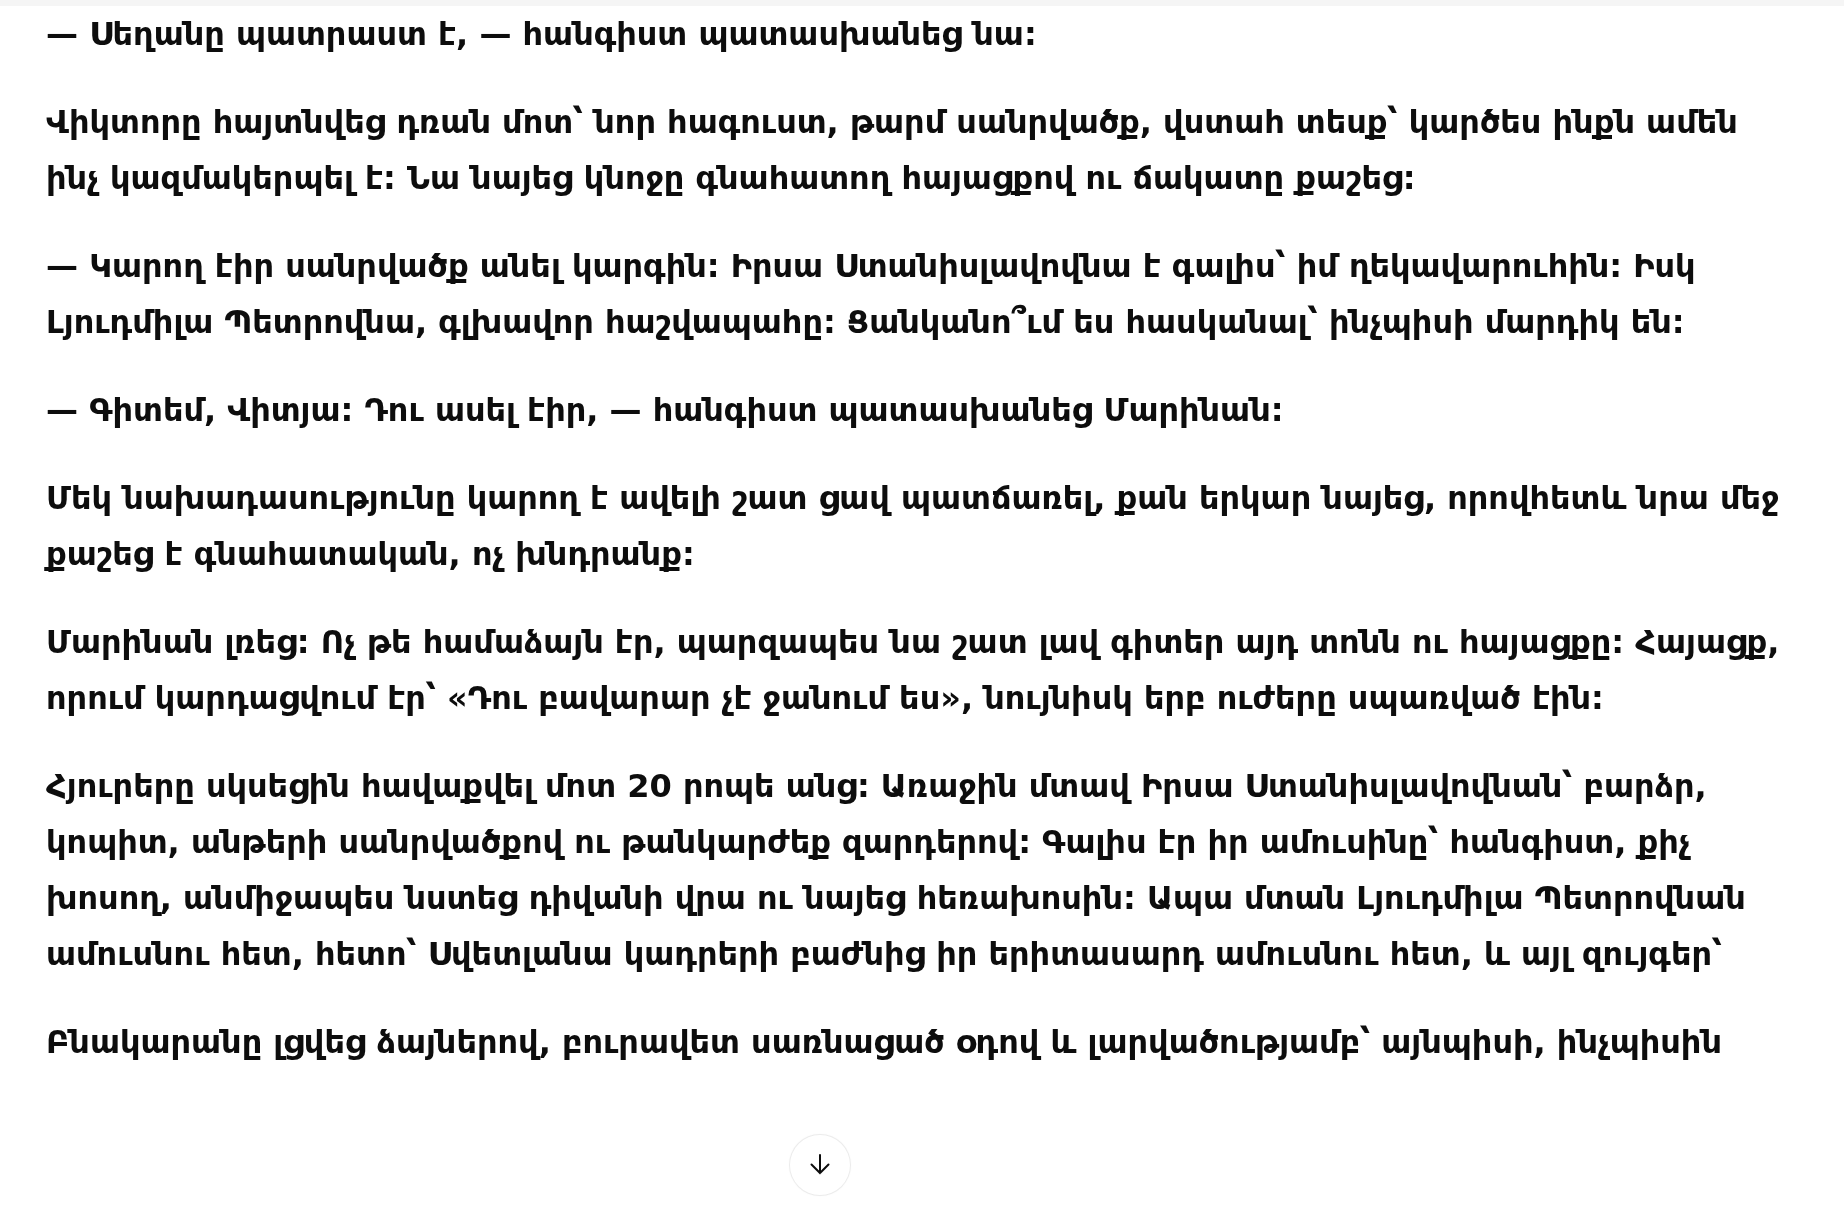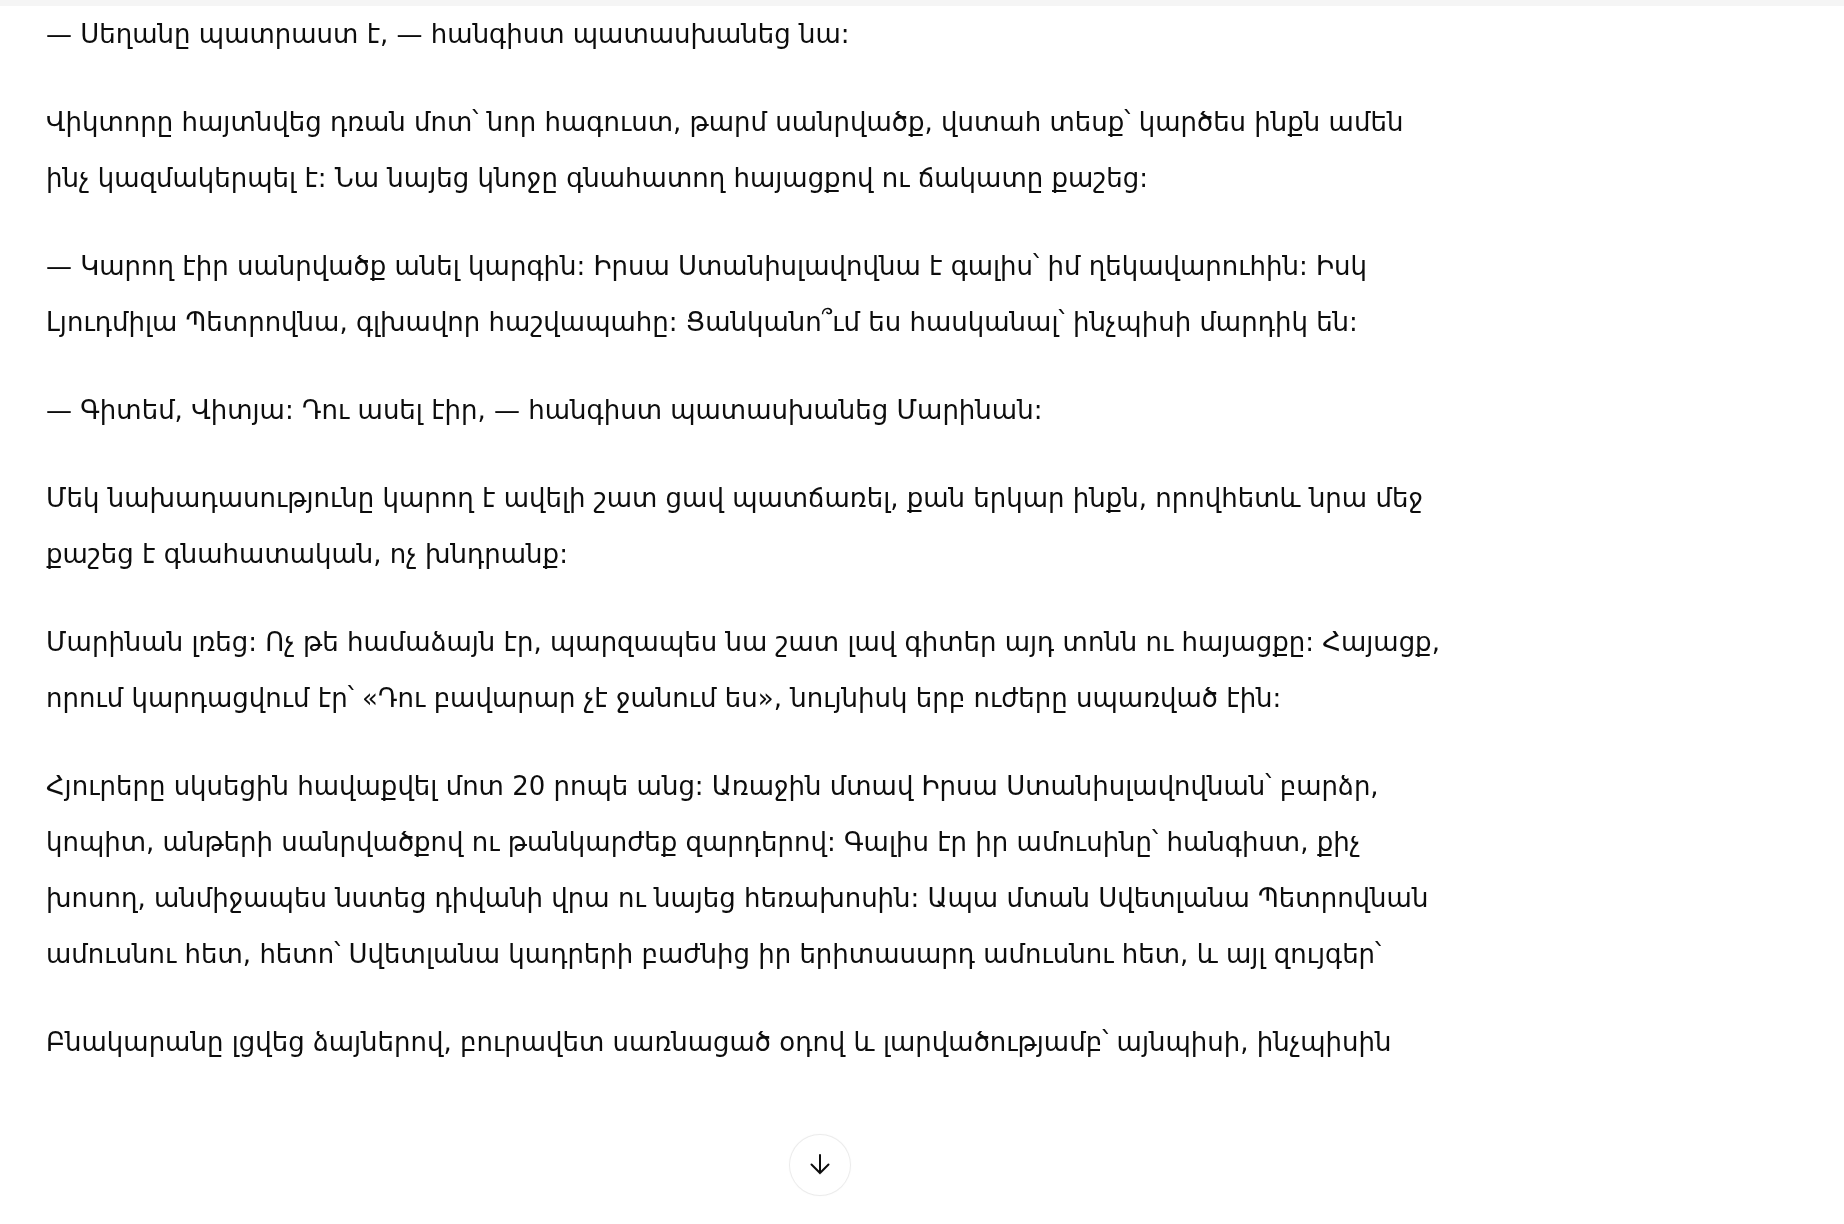--- a/index.html
+++ b/index.html
@@ -22,23 +22,23 @@
     background: #f5f5f5;
   }
   .content {
     position: absolute;
     top: 6px;
     left: 46px;
     right: 36px;
   }
   .content p {
     margin: 0 0 32px 0;
-    font-size: 26px;
+    font-size: 32px;
     line-height: 56px;
-    font-weight: 400;
+    font-weight: 700;
   }
   .text-line {
     display: block;
     white-space: nowrap;
   }
   .scroll-btn {
     position: absolute;
     left: 789px;
     top: 1134px;
     width: 62px;
@@ -72,31 +72,31 @@
       <span class="text-line">ինչ կազմակերպել է: Նա նայեց կնոջը գնահատող հայացքով ու ճակատը քաշեց:</span>
     </p>
     <p>
       <span class="text-line">— Կարող էիր սանրվածք անել կարգին: Իրսա Ստանիսլավովնա է գալիս՝ իմ ղեկավարուհին: Իսկ</span>
       <span class="text-line">Լյուդմիլա Պետրովնա, գլխավոր հաշվապահը: Ցանկանո՞ւմ ես հասկանալ՝ ինչպիսի մարդիկ են:</span>
     </p>
     <p>
       <span class="text-line">— Գիտեմ, Վիտյա: Դու ասել էիր, — հանգիստ պատասխանեց Մարինան:</span>
     </p>
     <p>
-      <span class="text-line">Մեկ նախադասությունը կարող է ավելի շատ ցավ պատճառել, քան երկար ինքն, որովհետև նրա մեջ</span>
+      <span class="text-line">Մեկ նախադասությունը կարող է ավելի շատ ցավ պատճառել, քան երկար նայեց, որովհետև նրա մեջ</span>
       <span class="text-line">քաշեց է գնահատական, ոչ խնդրանք:</span>
     </p>
     <p>
       <span class="text-line">Մարինան լռեց: Ոչ թե համաձայն էր, պարզապես նա շատ լավ գիտեր այդ տոնն ու հայացքը: Հայացք,</span>
       <span class="text-line">որում կարդացվում էր՝ «Դու բավարար չէ ջանում ես», նույնիսկ երբ ուժերը սպառված էին:</span>
     </p>
     <p>
       <span class="text-line">Հյուրերը սկսեցին հավաքվել մոտ 20 րոպե անց: Առաջին մտավ Իրսա Ստանիսլավովնան՝ բարձր,</span>
       <span class="text-line">կոպիտ, անթերի սանրվածքով ու թանկարժեք զարդերով: Գալիս էր իր ամուսինը՝ հանգիստ, քիչ</span>
-      <span class="text-line">խոսող, անմիջապես նստեց դիվանի վրա ու նայեց հեռախոսին: Ապա մտան Սվետլանա Պետրովնան</span>
+      <span class="text-line">խոսող, անմիջապես նստեց դիվանի վրա ու նայեց հեռախոսին: Ապա մտան Լյուդմիլա Պետրովնան</span>
       <span class="text-line">ամուսնու հետ, հետո՝ Սվետլանա կադրերի բաժնից իր երիտասարդ ամուսնու հետ, և այլ զույգեր՝</span>
     </p>
     <p>
       <span class="text-line">Բնակարանը լցվեց ձայներով, բուրավետ սառնացած օդով և լարվածությամբ՝ այնպիսի, ինչպիսին</span>
     </p>
   </main>
 
 <button class="scroll-btn" aria-label="Scroll to bottom">
   <svg width="28" height="28" viewBox="0 0 28 28" fill="none" xmlns="http://www.w3.org/2000/svg">
     <path d="M14 4 L14 22 M5.5 13.5 L14 22 L22.5 13.5" stroke="#0d0d0d" stroke-width="2" stroke-linecap="round" stroke-linejoin="miter" fill="none"></path>

